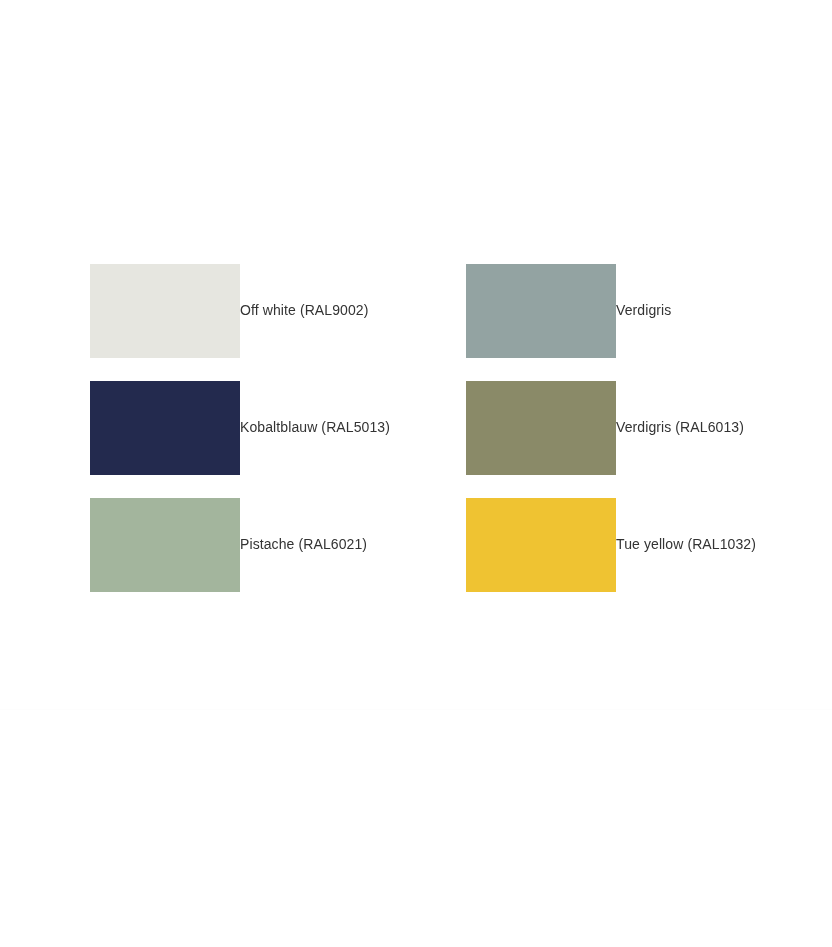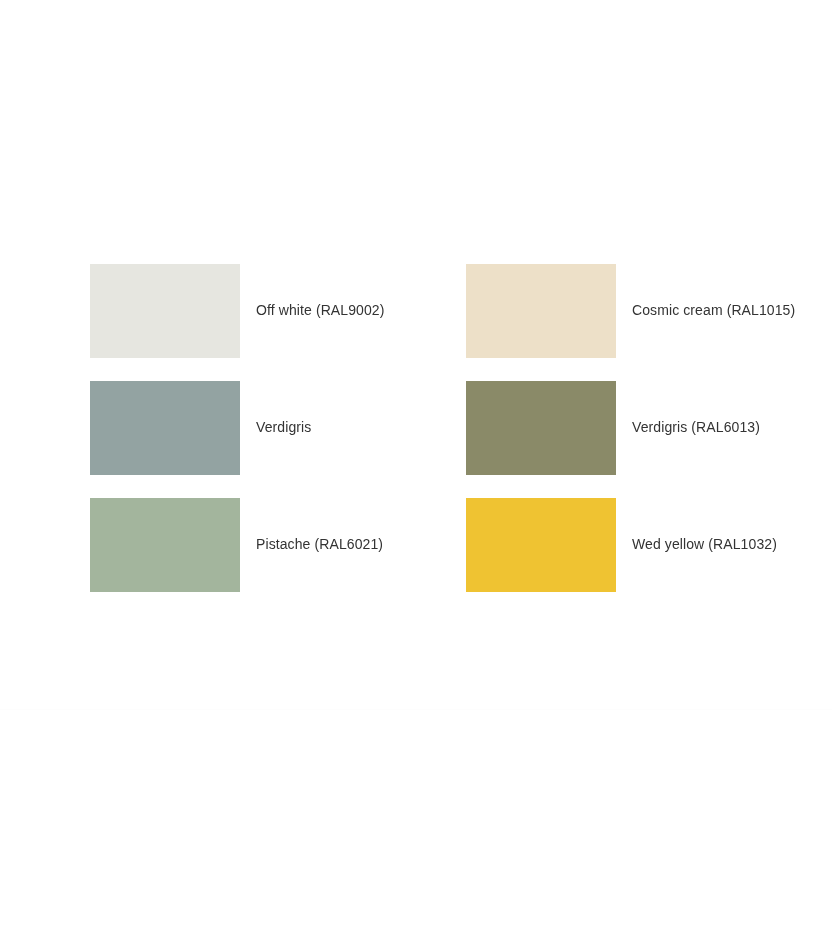--- a/index.html
+++ b/index.html
@@ -34,21 +34,20 @@
     top: 252px;
     width: 724px;
     display: grid;
     grid-template-columns: 376px 348px;
     grid-auto-rows: 117px;
   }
 
   .swatch-item {
     display: flex;
     align-items: center;
-    gap: 16px;
     padding-left: 36px;
   }
 
   .swatch-chip {
     width: 150px;
     height: 94px;
     flex: 0 0 150px;
     background: #ffffff;
   }
 
@@ -63,33 +62,33 @@
 </head>
 <body>
 
 <div class="swatch-panel">
   <div class="swatch-grid">
       <div class="swatch-item">
         <div class="swatch-chip" style="background: rgb(230, 230, 224);"></div>
         <span class="swatch-label">Off white (RAL9002)</span>
       </div>
       <div class="swatch-item">
-        <div class="swatch-chip" style="background: rgb(237, 224, 200);"></div>
-        <span class="swatch-label">Cosmic cream (RAL1015)</span>
+        <div class="swatch-chip" style="background: rgb(147, 163, 162);"></div>
+        <span class="swatch-label">Verdigris</span>
       </div>
       <div class="swatch-item">
-        <div class="swatch-chip" style="background: rgb(147, 163, 162);"></div>
-        <span class="swatch-label">Verdigris</span>
+        <div class="swatch-chip" style="background: rgb(35, 42, 78);"></div>
+        <span class="swatch-label">Kobaltblauw (RAL5013)</span>
       </div>
       <div class="swatch-item">
         <div class="swatch-chip" style="background: rgb(138, 138, 104);"></div>
         <span class="swatch-label">Verdigris (RAL6013)</span>
       </div>
       <div class="swatch-item">
         <div class="swatch-chip" style="background: rgb(163, 181, 157);"></div>
         <span class="swatch-label">Pistache (RAL6021)</span>
       </div>
       <div class="swatch-item">
         <div class="swatch-chip" style="background: rgb(239, 195, 50);"></div>
-        <span class="swatch-label">Wed yellow (RAL1032)</span>
+        <span class="swatch-label">Tue yellow (RAL1032)</span>
       </div>
     </div>
 </div>
 
 </body></html>

